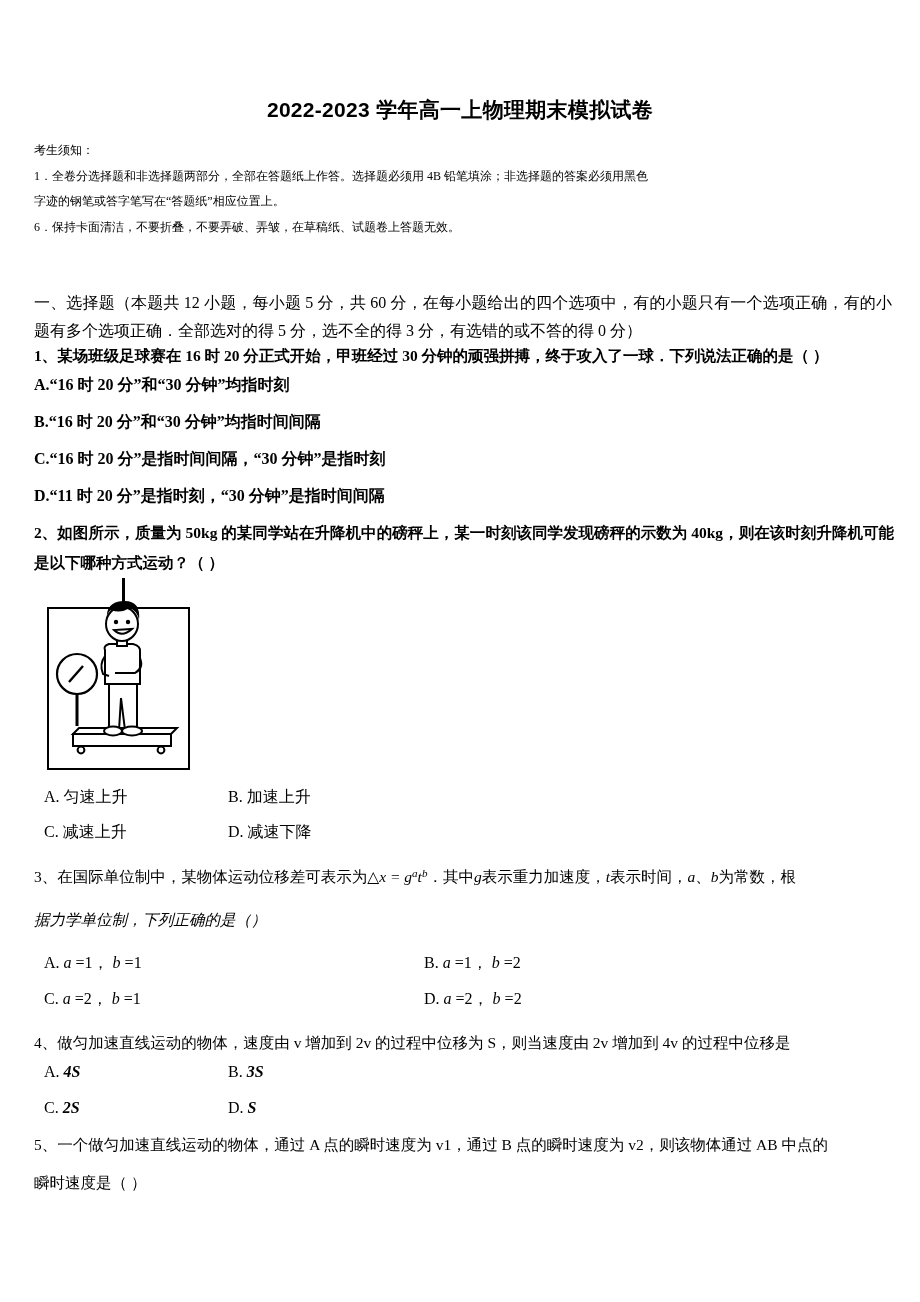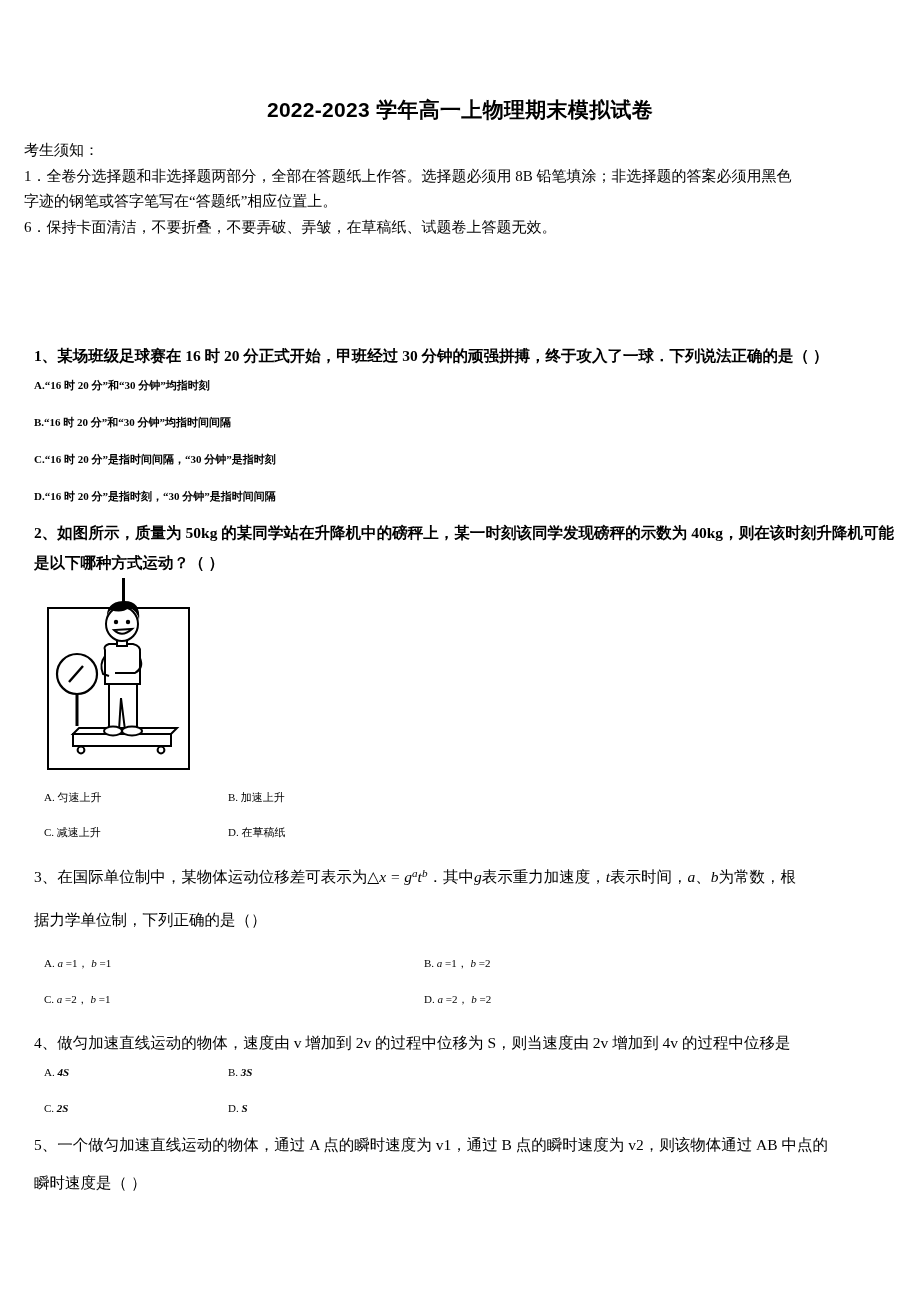--- a/index.html
+++ b/index.html
@@ -33,23 +33,23 @@
     font-family: "Liberation Sans", "DejaVu Sans", sans-serif;
     font-weight: bold;
     font-size: 21px;
     letter-spacing: 0.3px;
   }
 
   
   .notice {
     position: absolute;
     top: 138px;
-    left: 24px;
+    left: 34px;
     width: 856px;
-    font-size: 15px;
+    font-size: 12px;
     line-height: 25.5px;
   }
   .notice-head { margin: 0; }
   .notice-line { margin: 0; }
   .notice-line.indent { text-indent: 0; }
 
   
   .section-head {
     position: absolute;
     top: 289px;
@@ -67,21 +67,21 @@
     width: 860px;
     font-size: 15.5px;
     line-height: 30px;
     font-weight: bold;
     text-align: justify;
   }
   .q-stem.normal { font-weight: normal; }
 
   .opt {
     position: absolute;
-    font-size: 11px;
+    font-size: 16px;
     line-height: 22px;
     font-weight: bold;
   }
 
   
   #q1 { top: 341px; }
   #q1-a { left: 34px; top: 374px; }
   #q1-b { left: 34px; top: 411px; }
   #q1-c { left: 34px; top: 448px; }
   #q1-d { left: 34px; top: 485px; }
@@ -89,21 +89,21 @@
   
   #q2 { top: 518px; }
 
   #q2-a { left: 44px; top: 786px; font-weight: normal; }
   #q2-b { left: 228px; top: 786px; font-weight: normal; }
   #q2-c { left: 44px; top: 821px; font-weight: normal; }
   #q2-d { left: 228px; top: 821px; font-weight: normal; }
 
   
   #q3 { top: 858px; font-weight: normal; }
-  #q3-sub { top: 905px; font-weight: normal; }
+  #q3-sub { top: 905px; font-weight: normal; font-style: italic; }
   #q3-a { left: 44px; top: 952px; font-weight: normal; }
   #q3-b { left: 424px; top: 952px; font-weight: normal; }
   #q3-c { left: 44px; top: 988px; font-weight: normal; }
   #q3-d { left: 424px; top: 988px; font-weight: normal; }
 
   
   #q4 { top: 1028px; font-weight: normal; }
   #q4-a { left: 44px; top: 1061px; font-weight: normal; }
   #q4-b { left: 228px; top: 1061px; font-weight: normal; }
   #q4-c { left: 44px; top: 1097px; font-weight: normal; }
@@ -148,31 +148,32 @@
 </style>
 </head>
 <body>
 
 <div class="page">
 
   <div class="doc-title">2022-2023 学年高一上物理期末模拟试卷</div>
 
   <div class="notice">
     <div class="notice-head">考生须知：</div>
-    <div class="notice-line">1．全卷分选择题和非选择题两部分，全部在答题纸上作答。选择题必须用 8B 铅笔填涂；非选择题的答案必须用黑色</div>
+    <div class="notice-line">1．全卷分选择题和非选择题两部分，全部在答题纸上作答。选择题必须用 4B 铅笔填涂；非选择题的答案必须用黑色</div>
     <div class="notice-line indent">字迹的钢笔或答字笔写在“答题纸”相应位置上。</div>
     <div class="notice-line">6．保持卡面清洁，不要折叠，不要弄破、弄皱，在草稿纸、试题卷上答题无效。</div>
   </div>
 
+  <div class="section-head">一、选择题（本题共 12 小题，每小题 5 分，共 60 分，在每小题给出的四个选项中，有的小题只有一个选项正确，有的小题有多个选项正确．全部选对的得 5 分，选不全的得 3 分，有选错的或不答的得 0 分）</div>
 
   <div class="q-stem" id="q1">1、某场班级足球赛在 16 时 20 分正式开始，甲班经过 30 分钟的顽强拼搏，终于攻入了一球．下列说法正确的是（        ）</div>
   <div class="opt" id="q1-a">A.“16 时 20 分”和“30 分钟”均指时刻</div>
   <div class="opt" id="q1-b">B.“16 时 20 分”和“30 分钟”均指时间间隔</div>
   <div class="opt" id="q1-c">C.“16 时 20 分”是指时间间隔，“30 分钟”是指时刻</div>
-  <div class="opt" id="q1-d">D.“16 时 20 分”是指时刻，“30 分钟”是指时间间隔</div>
+  <div class="opt" id="q1-d">D.“11 时 20 分”是指时刻，“30 分钟”是指时间间隔</div>
 
   <div class="q-stem" id="q2">2、如图所示，质量为 50kg 的某同学站在升降机中的磅秤上，某一时刻该同学发现磅秤的示数为 40kg，则在该时刻升降机可能是以下哪种方式运动？（    ）</div>
 
   <div class="figure">
     <div class="cable"></div>
     <div class="elevator-box"></div>
     <svg class="fig-svg" width="150" height="194" viewBox="0 0 150 194">
 
       <circle cx="30" cy="96" r="20" fill="#ffffff" stroke="#000000" stroke-width="2.2"></circle>
       <line x1="36" y1="88" x2="22" y2="104" stroke="#000000" stroke-width="2.4"></line>
@@ -204,21 +205,21 @@
       <circle cx="69" cy="44" r="2.2" fill="#000000"></circle>
       <circle cx="81" cy="44" r="2.2" fill="#000000"></circle>
 
       <path d="M67 52 Q75 60 85 51 Z" fill="#ffffff" stroke="#000000" stroke-width="2"></path>
     </svg>
   </div>
 
   <div class="opt" id="q2-a">A. 匀速上升</div>
   <div class="opt" id="q2-b">B. 加速上升</div>
   <div class="opt" id="q2-c">C. 减速上升</div>
-  <div class="opt" id="q2-d">D. 在草稿纸</div>
+  <div class="opt" id="q2-d">D. 减速下降</div>
 
   <div class="q-stem normal" id="q3"><span>3、在国际单位制中，某物体运动位移差可表示为△</span><span class="mi">x = g</span><sup class="mi">a</sup><span class="mi">t</span><sup class="mi">b</sup><span>．其中</span><span class="mi">g</span><span>表示重力加速度，</span><span class="mi">t</span><span>表示时间，</span><span class="mi">a</span><span>、</span><span class="mi">b</span><span>为常数，根</span></div>
   <div class="q-stem normal" id="q3-sub">据力学单位制，下列正确的是（）</div>
 
   <div class="opt" id="q3-a"><span>A.</span>
       <span class="mi">a</span> =<span>1</span>，
       <span class="mi">b</span> =<span>1</span></div>
   <div class="opt" id="q3-b"><span>B.</span>
       <span class="mi">a</span> =<span>1</span>，
       <span class="mi">b</span> =<span>2</span></div>

